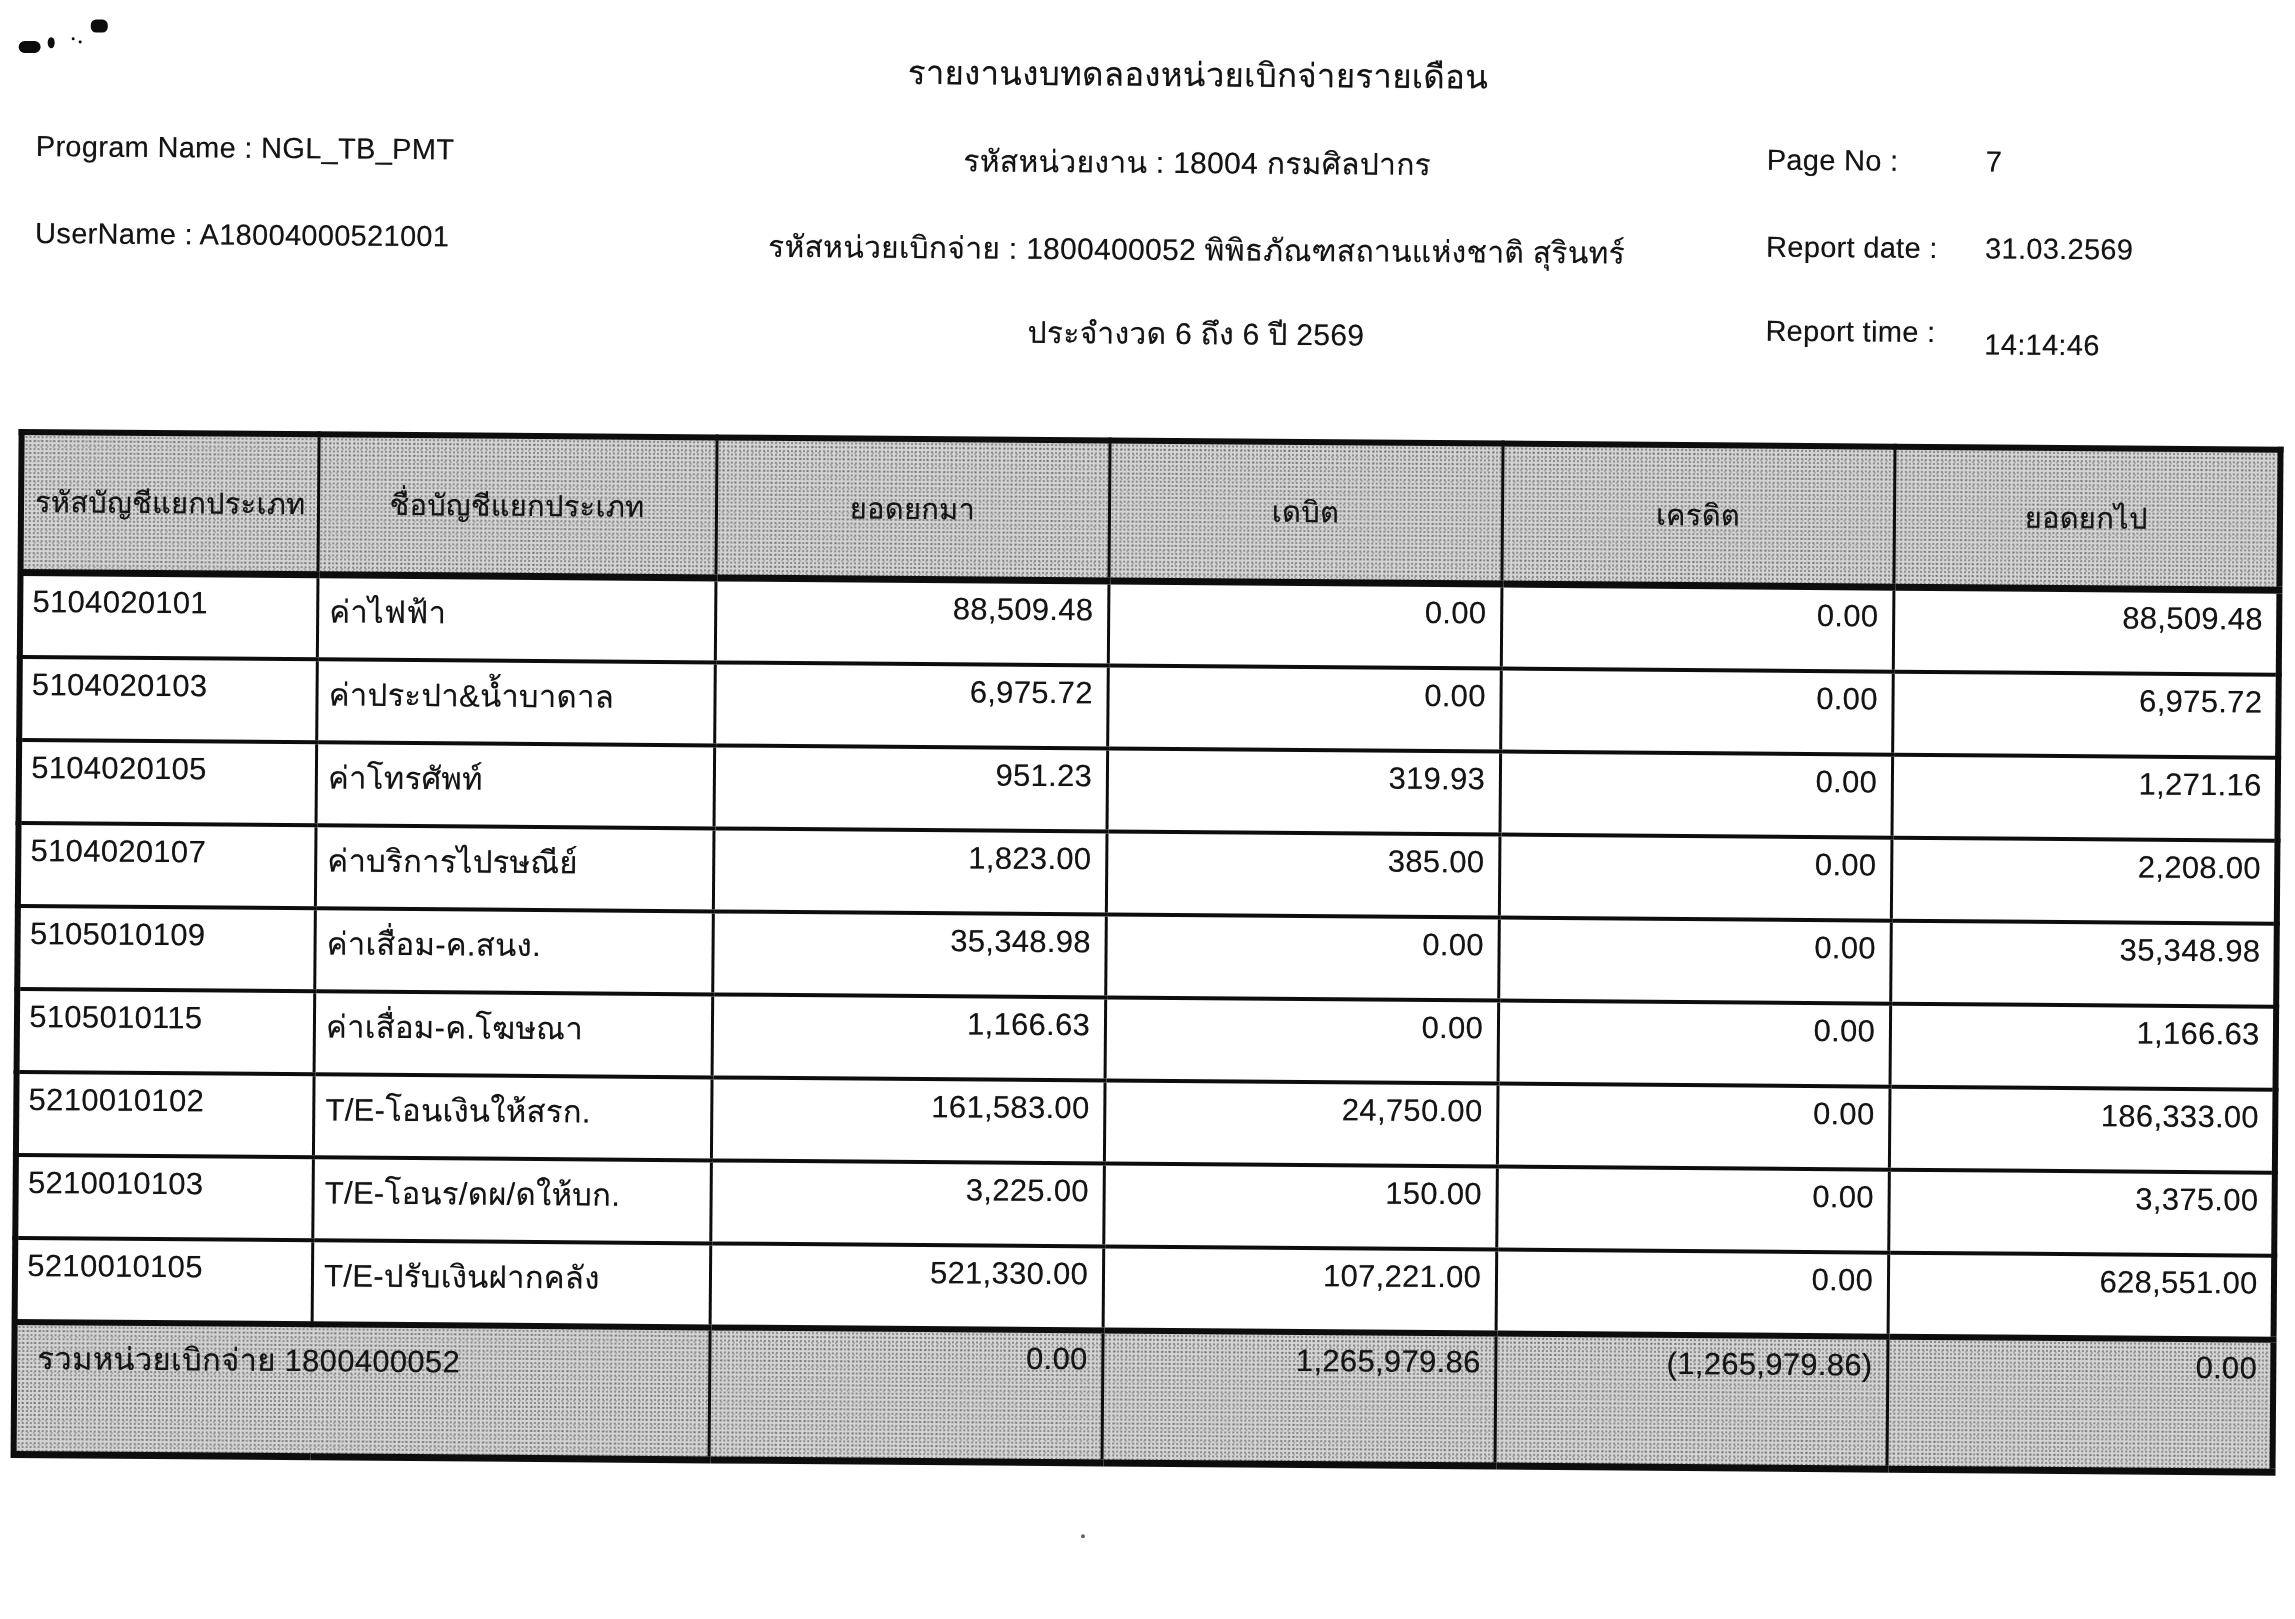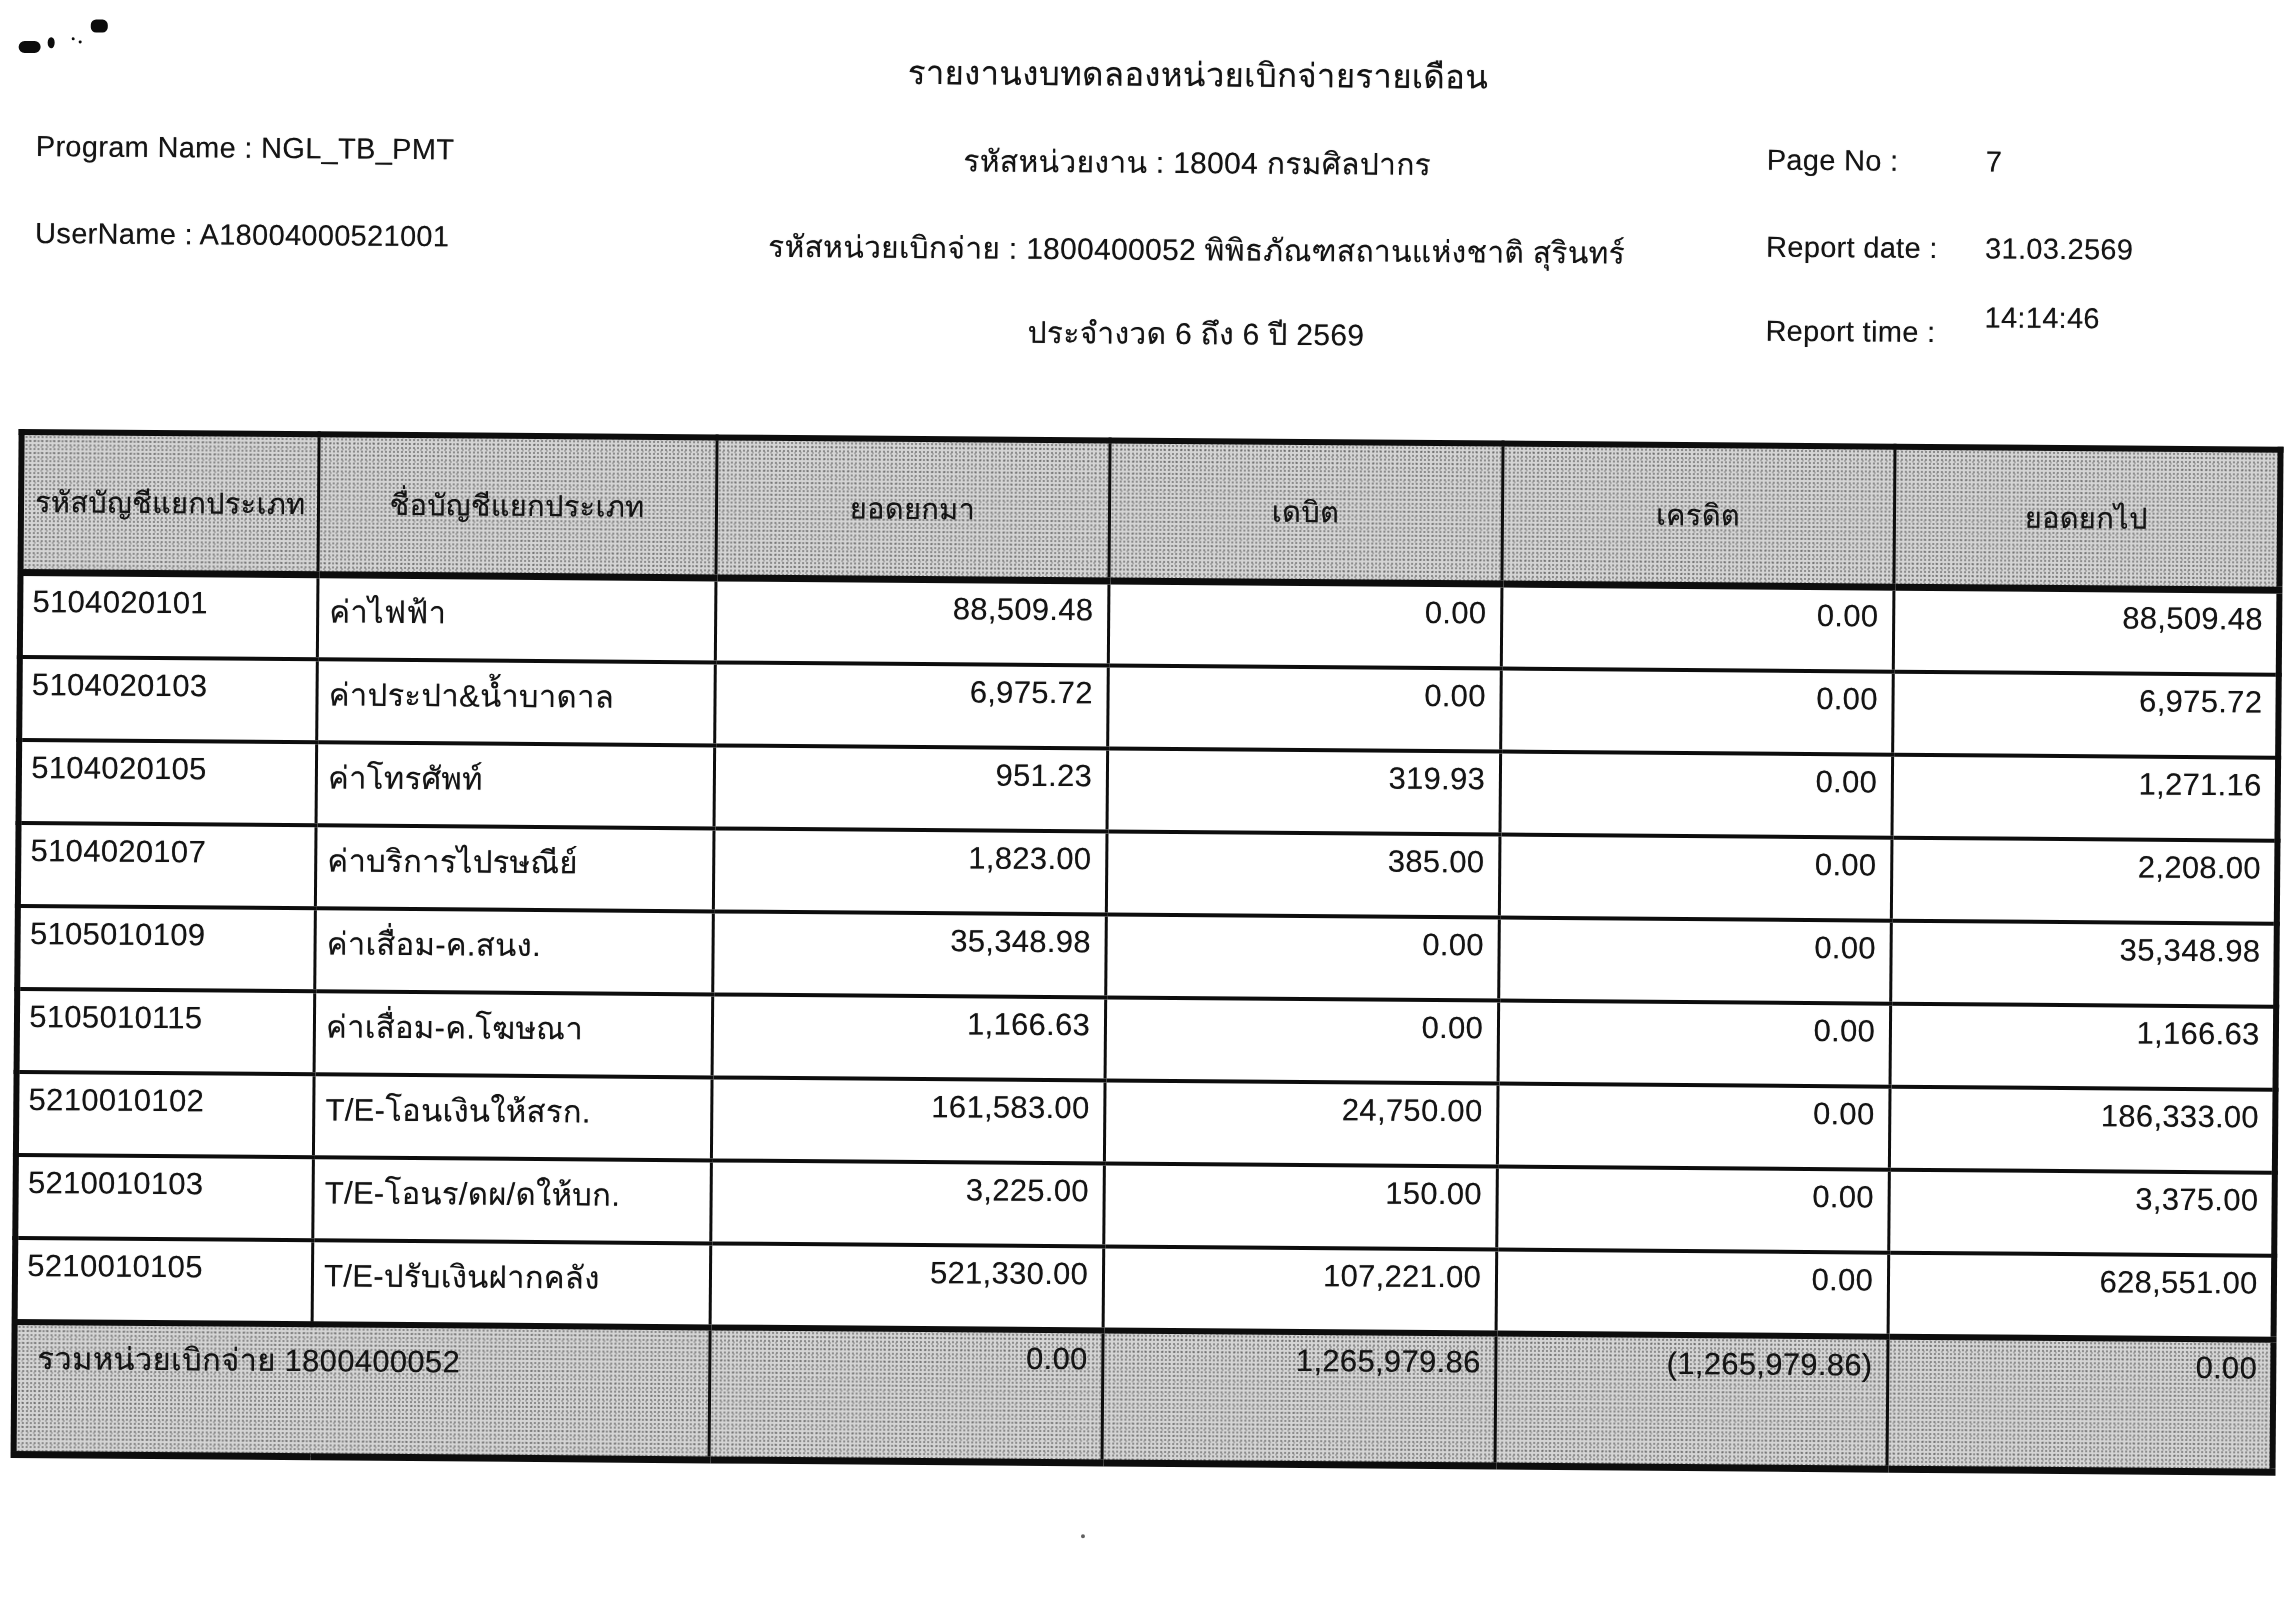--- a/index.html
+++ b/index.html
@@ -92,21 +92,21 @@
 
   <div class="abs center-line ink" style="top:130px;">รหัสหน่วยงาน : 18004 กรมศิลปากร</div>
   <div class="abs center-line ink" style="top:217px;">รหัสหน่วยเบิกจ่าย : 1800400052 พิพิธภัณฑสถานแห่งชาติ สุรินทร์</div>
   <div class="abs center-line ink" style="top:301px;">ประจำงวด 6 ถึง 6 ปี 2569</div>
 
   <div class="abs right-label ink" style="top:130px;">Page No :</div>
   <div class="abs right-value ink" style="top:130px;">7</div>
   <div class="abs right-label ink" style="top:217px;">Report date :</div>
   <div class="abs right-value ink" style="top:217px;">31.03.2569</div>
   <div class="abs right-label ink" style="top:301px;">Report time :</div>
-  <div class="abs right-value ink" style="top:286px;">14:14:46</div>
+  <div class="abs right-value ink" style="top:313px;">14:14:46</div>
 
   <table class="tb">
     <colgroup>
       <col style="width:297px">
         <col style="width:398px">
         <col style="width:393px">
       <col style="width:393px">
         <col style="width:392px">
         <col style="width:386px">
     </colgroup>

